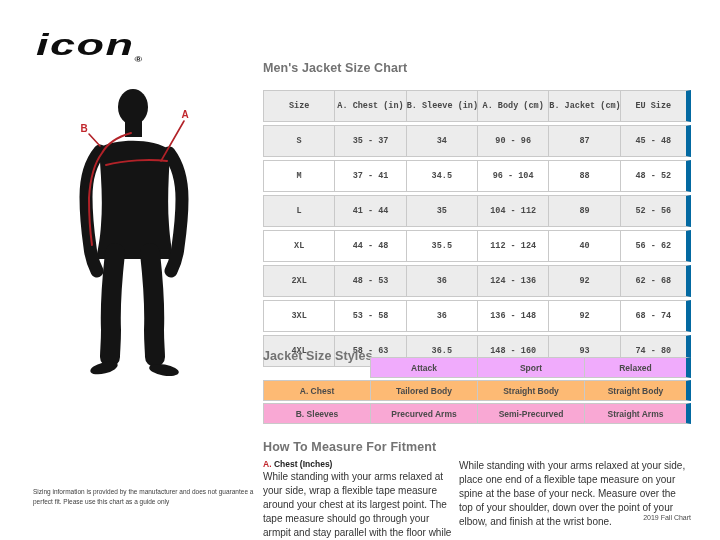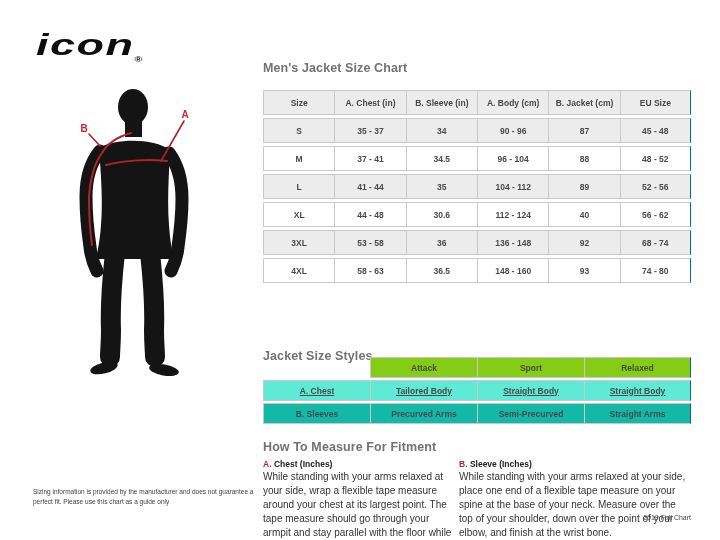--- a/index.html
+++ b/index.html
@@ -27,34 +27,34 @@
   #measure-title{ top:440px; }
 
   
   table { position:absolute; left:263px; width:428px; table-layout:fixed; border-collapse:separate; }
   th, td {
     font-size:8.5px; font-weight:bold; color:#4a4a4a;
     text-align:center; vertical-align:middle;
     border-top:1px solid #c9c9c9; border-bottom:1px solid #c9c9c9; border-left:1px solid #c9c9c9;
     overflow:hidden; white-space:nowrap;
   }
-  th:last-child, td:last-child { border-right:1px solid #0369a1; }
+  th:last-child, td:last-child { border-right:5px solid #0369a1; }
 
   .size-table { top:87px; border-spacing:0 3px; }
-  .size-table th, .size-table td { height:25px; }
+  .size-table th, .size-table td { height:32px;font-family:Liberation Mono, monospace; }
   .size-table thead th { background:#ececec; color:#474747; }
   .size-table tbody tr:nth-child(odd) td  { background:#ececec; }
   .size-table tbody tr:nth-child(even) td { background:#ffffff; }
 
   .style-table { top:355px; border-spacing:0 2px; }
   .style-table th, .style-table td { height:21px; }
-  .style-table thead th { background:#84cc16; }
+  .style-table thead th { background:#f0abfc; }
   .style-table thead th.blank { border:none; background:transparent; }
-  .style-table tbody tr:nth-child(1) td { background:#5eead4;text-decoration:underline; }
-  .style-table tbody tr:nth-child(2) td { background:#14b8a6; }
+  .style-table tbody tr:nth-child(1) td { background:#fdba74; }
+  .style-table tbody tr:nth-child(2) td { background:#f9a8d4; }
 
   
   .measure-row { position:absolute; left:263px; top:459px; width:436px; display:flex; }
   .measure-col { flex:0 0 auto; }
   .measure-col.chest  { width:196px; }
   .measure-col.sleeve { width:230px; }
   .measure-label { font-size:8.5px; font-weight:bold; color:#222; margin-bottom:1px; }
   .measure-label .red-prefix { color:#c1272d; }
   .measure-col p { font-size:10px; line-height:1.4; color:#333; }
 
@@ -132,24 +132,32 @@
           <td>L</td>
           <td>41 - 44</td>
           <td>35</td>
           <td>104 - 112</td>
           <td>89</td>
           <td>52 - 56</td>
         </tr>
         <tr>
           <td>XL</td>
           <td>44 - 48</td>
-          <td>30.6</td>
+          <td>35.5</td>
           <td>112 - 124</td>
           <td>40</td>
           <td>56 - 62</td>
+        </tr>
+        <tr>
+          <td>2XL</td>
+          <td>48 - 53</td>
+          <td>36</td>
+          <td>124 - 136</td>
+          <td>92</td>
+          <td>62 - 68</td>
         </tr>
         <tr>
           <td>3XL</td>
           <td>53 - 58</td>
           <td>36</td>
           <td>136 - 148</td>
           <td>92</td>
           <td>68 - 74</td>
         </tr>
         <tr>
@@ -189,21 +197,20 @@
       </tbody>
   </table>
 
   <h2 class="section-title" id="measure-title">How To Measure For Fitment</h2>
   <div class="measure-row">
     <div class="measure-col chest">
       <div class="measure-label"><span class="red-prefix">A.</span> <span>Chest (Inches)</span></div>
       <p>While standing with your arms relaxed at your side, wrap a flexible tape measure around your chest at its largest point. The tape measure should go through your armpit and stay parallel with the floor while taking the measurement.</p>
     </div>
     <div class="measure-col sleeve">
-      <div class="measure-label"><span class="red-prefix">B.</span> <span>Sleeve (Inches)</span></div>
       <p>While standing with your arms relaxed at your side, place one end of a flexible tape measure on your spine at the base of your neck. Measure over the top of your shoulder, down over the point of your elbow, and finish at the wrist bone.</p>
     </div>
   </div>
 
   <div class="disclaimer">Sizing information is provided by the manufacturer and does not guarantee a perfect fit. Please use this chart as a guide only</div>
   <div class="chart-version">2019 Fall Chart</div>
 
 </div>
 
 </body></html>

